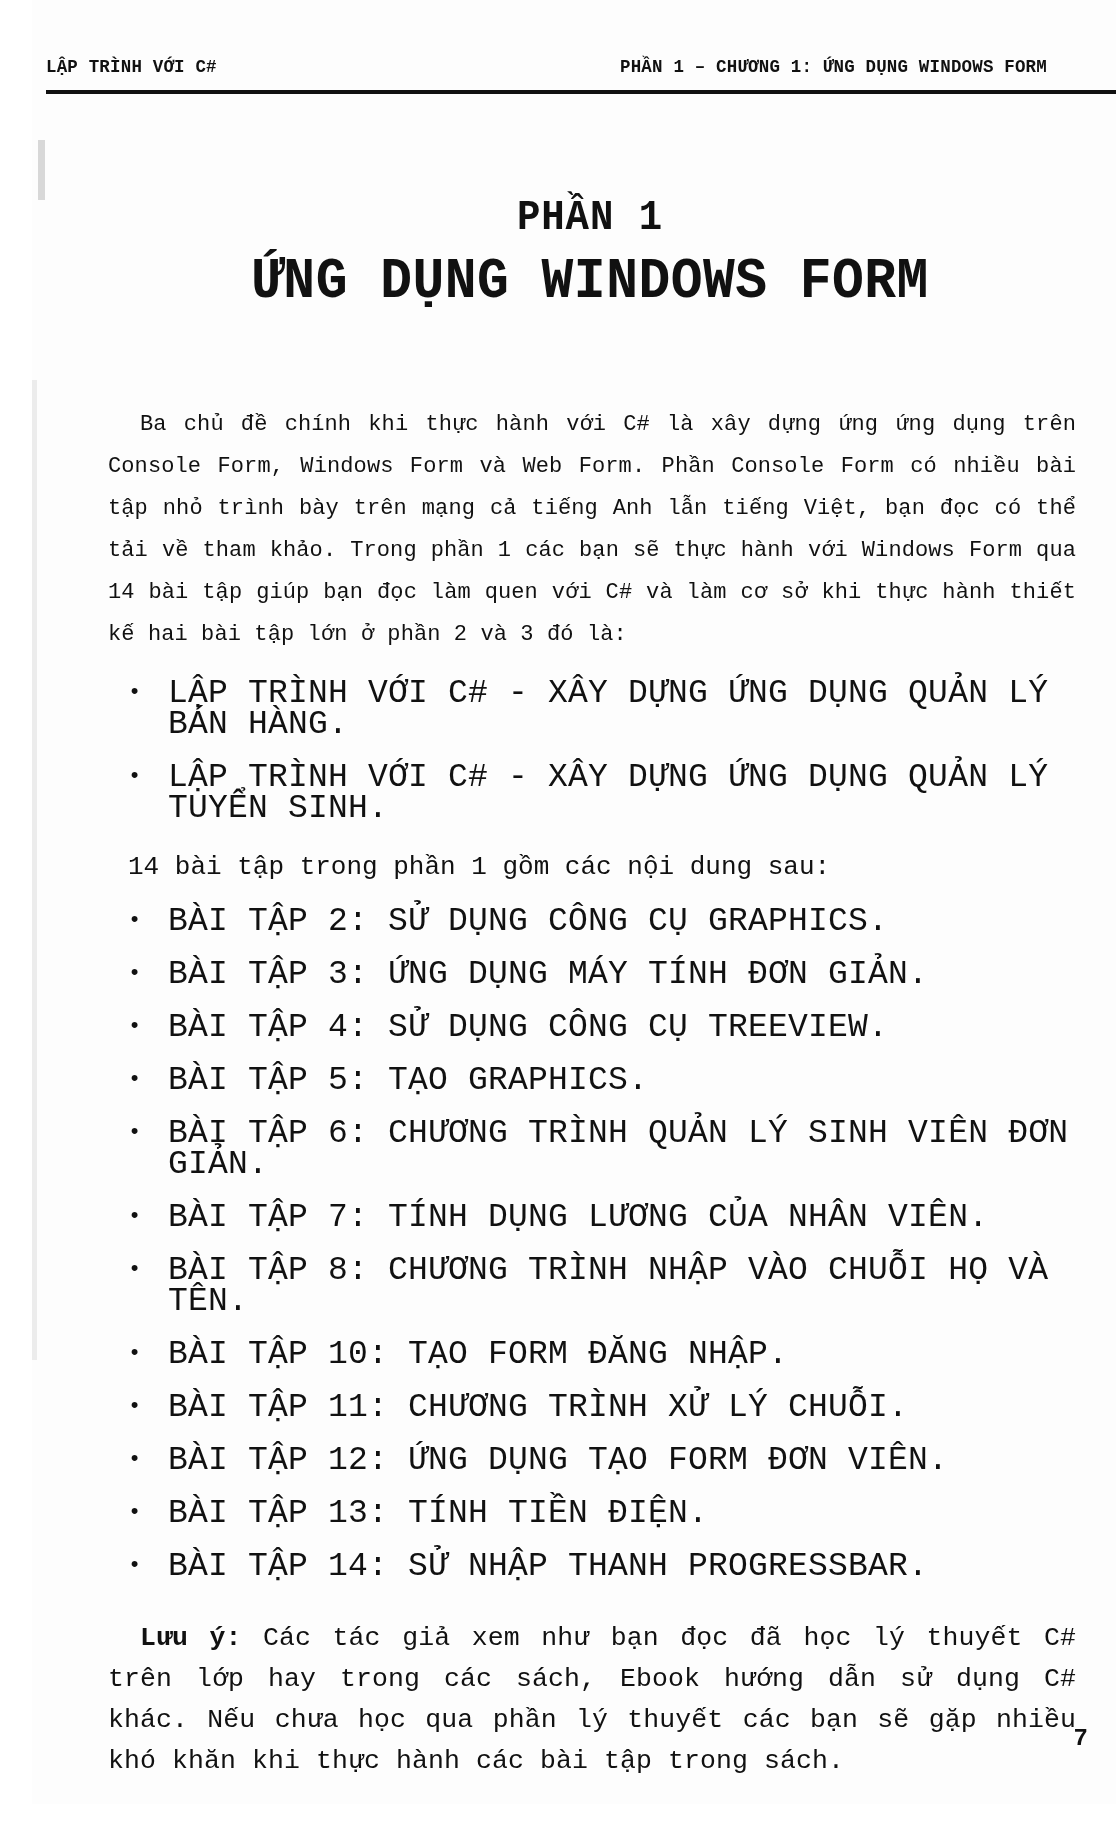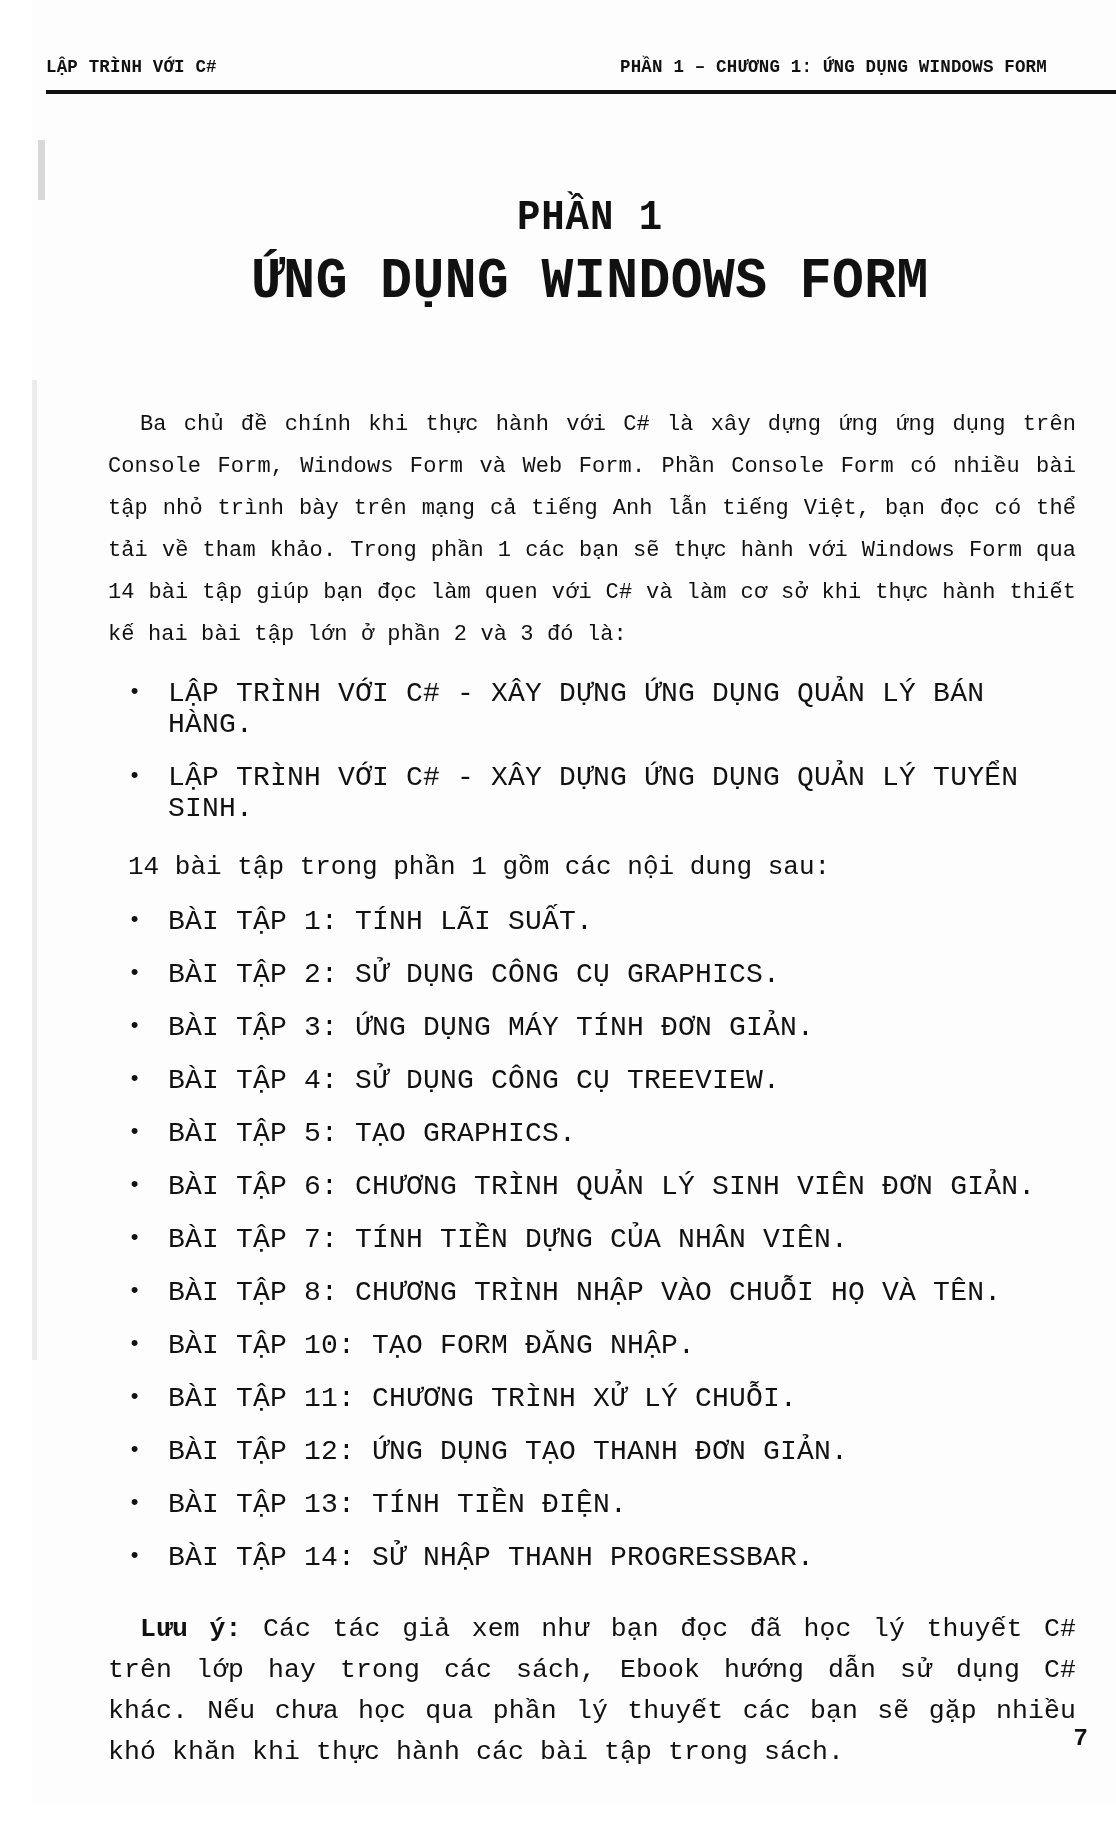--- a/index.html
+++ b/index.html
@@ -107,21 +107,21 @@
     display: inline-block;
     width: 32px;
   }
   ul.bullets {
     list-style: none;
     margin: 0;
     padding: 0;
   }
   ul.bullets li {
     position: relative;
-    font-size: 28px;
+    font-size: 33px;
     line-height: 31px;
     padding-left: 60px;
     margin-top: 22px;
     letter-spacing: 0.2px;
   }
   ul.bullets li::before {
     content: "\2022";
     position: absolute;
     left: 20px;
     top: -1px;
@@ -198,31 +198,30 @@
     <p class="para"><span class="indent"></span><span>Ba chủ đề chính khi thực hành với C# là xây dựng ứng ứng dụng trên Console Form, Windows Form và Web Form. Phần Console Form có nhiều bài tập nhỏ trình bày trên mạng cả tiếng Anh lẫn tiếng Việt, bạn đọc có thể tải về tham khảo. Trong phần 1 các bạn sẽ thực hành với Windows Form qua 14 bài tập giúp bạn đọc làm quen với C# và làm cơ sở khi thực hành thiết kế hai bài tập lớn ở phần 2 và 3 đó là:</span></p>
 
     <ul class="bullets">
       <li>LẬP TRÌNH VỚI C# - XÂY DỰNG ỨNG DỤNG QUẢN LÝ BÁN HÀNG.</li>
       <li>LẬP TRÌNH VỚI C# - XÂY DỰNG ỨNG DỤNG QUẢN LÝ TUYỂN SINH.</li>
     </ul>
 
     <div class="mid-para">14 bài tập trong phần 1 gồm các nội dung sau:</div>
 
     <ul class="bullets list-2">
-      <li>BÀI TẬP 1: TÍNH LÃI SUẤT.</li>
       <li>BÀI TẬP 2: SỬ DỤNG CÔNG CỤ GRAPHICS.</li>
       <li>BÀI TẬP 3: ỨNG DỤNG MÁY TÍNH ĐƠN GIẢN.</li>
       <li>BÀI TẬP 4: SỬ DỤNG CÔNG CỤ TREEVIEW.</li>
       <li>BÀI TẬP 5: TẠO GRAPHICS.</li>
       <li>BÀI TẬP 6: CHƯƠNG TRÌNH QUẢN LÝ SINH VIÊN ĐƠN GIẢN.</li>
-      <li>BÀI TẬP 7: TÍNH TIỀN DỰNG CỦA NHÂN VIÊN.</li>
+      <li>BÀI TẬP 7: TÍNH DỤNG LƯƠNG CỦA NHÂN VIÊN.</li>
       <li>BÀI TẬP 8: CHƯƠNG TRÌNH NHẬP VÀO CHUỖI HỌ VÀ TÊN.</li>
       <li>BÀI TẬP 10: TẠO FORM ĐĂNG NHẬP.</li>
       <li>BÀI TẬP 11: CHƯƠNG TRÌNH XỬ LÝ CHUỖI.</li>
-      <li>BÀI TẬP 12: ỨNG DỤNG TẠO THANH ĐƠN GIẢN.</li>
+      <li>BÀI TẬP 12: ỨNG DỤNG TẠO FORM ĐƠN VIÊN.</li>
       <li>BÀI TẬP 13: TÍNH TIỀN ĐIỆN.</li>
       <li>BÀI TẬP 14: SỬ NHẬP THANH PROGRESSBAR.</li>
     </ul>
 
     <p class="note"><span class="indent"></span><b>Lưu ý:</b><span> Các tác giả xem như bạn đọc đã học lý thuyết C# trên lớp hay trong các sách, Ebook hướng dẫn sử dụng C# khác. Nếu chưa học qua phần lý thuyết các bạn sẽ gặp nhiều khó khăn khi thực hành các bài tập trong sách.</span></p>
 
   </div>
 
   <div class="page-number">7</div>
   <div class="bottom-edge"></div>

